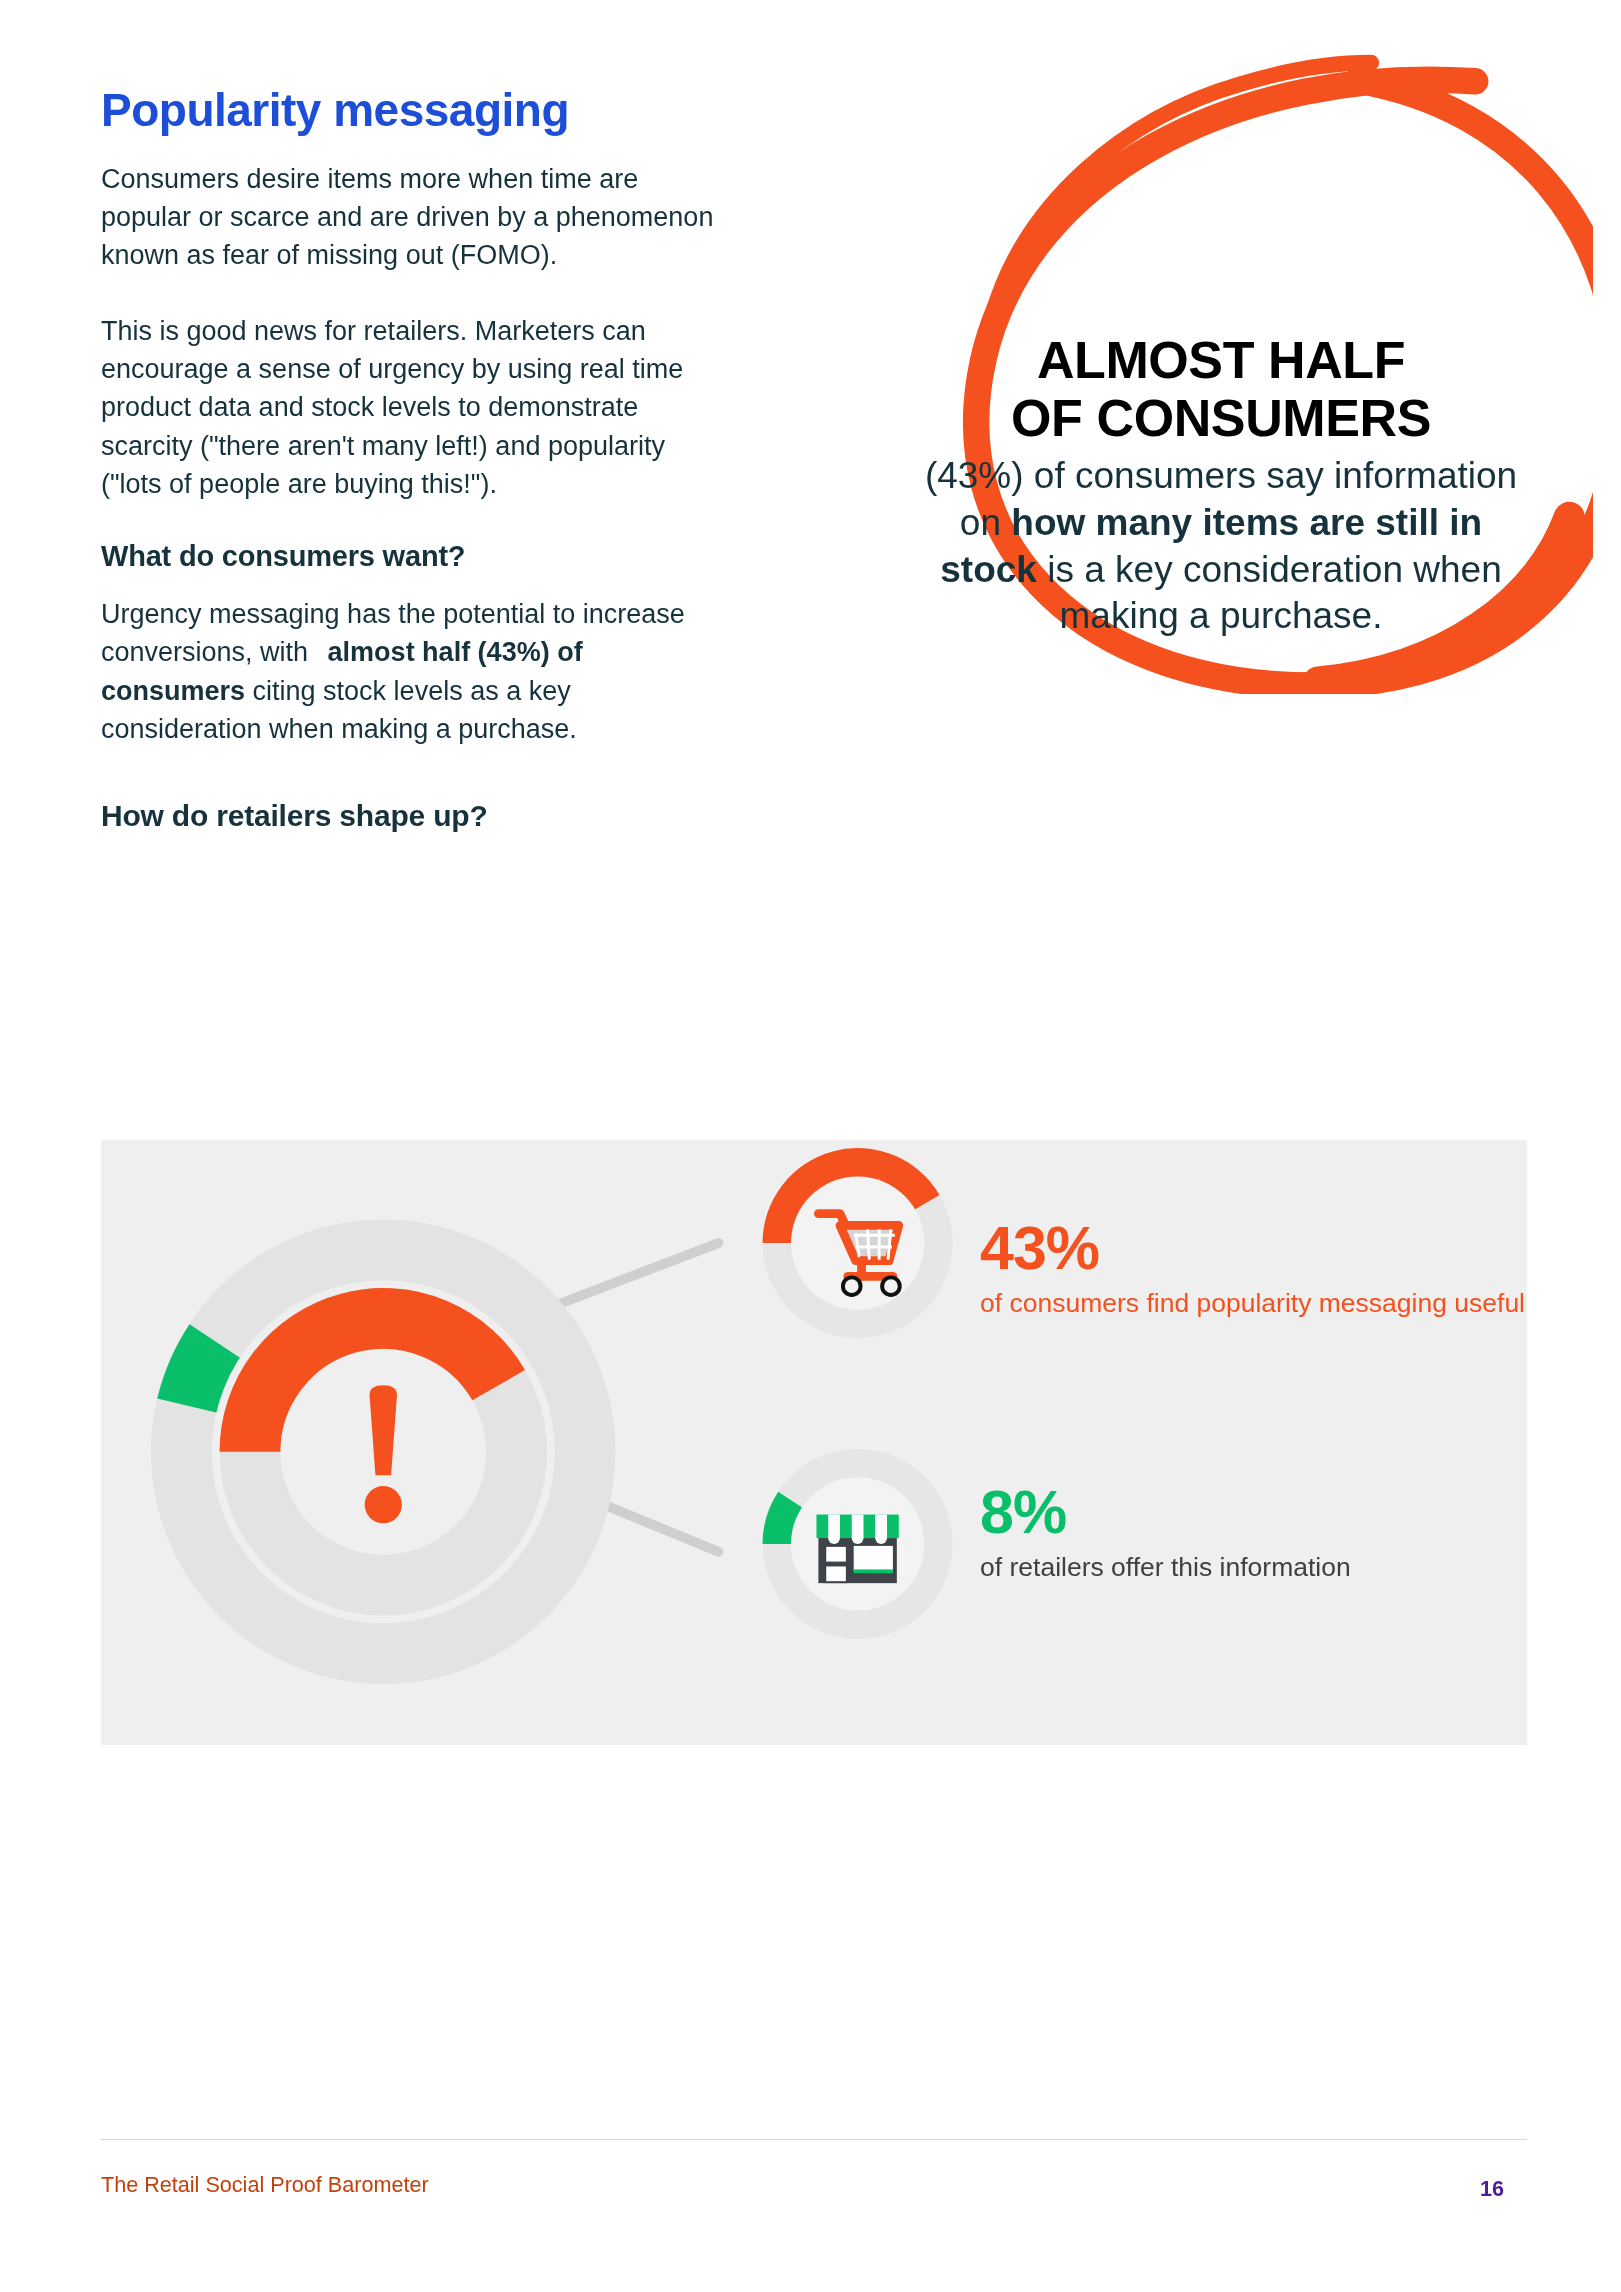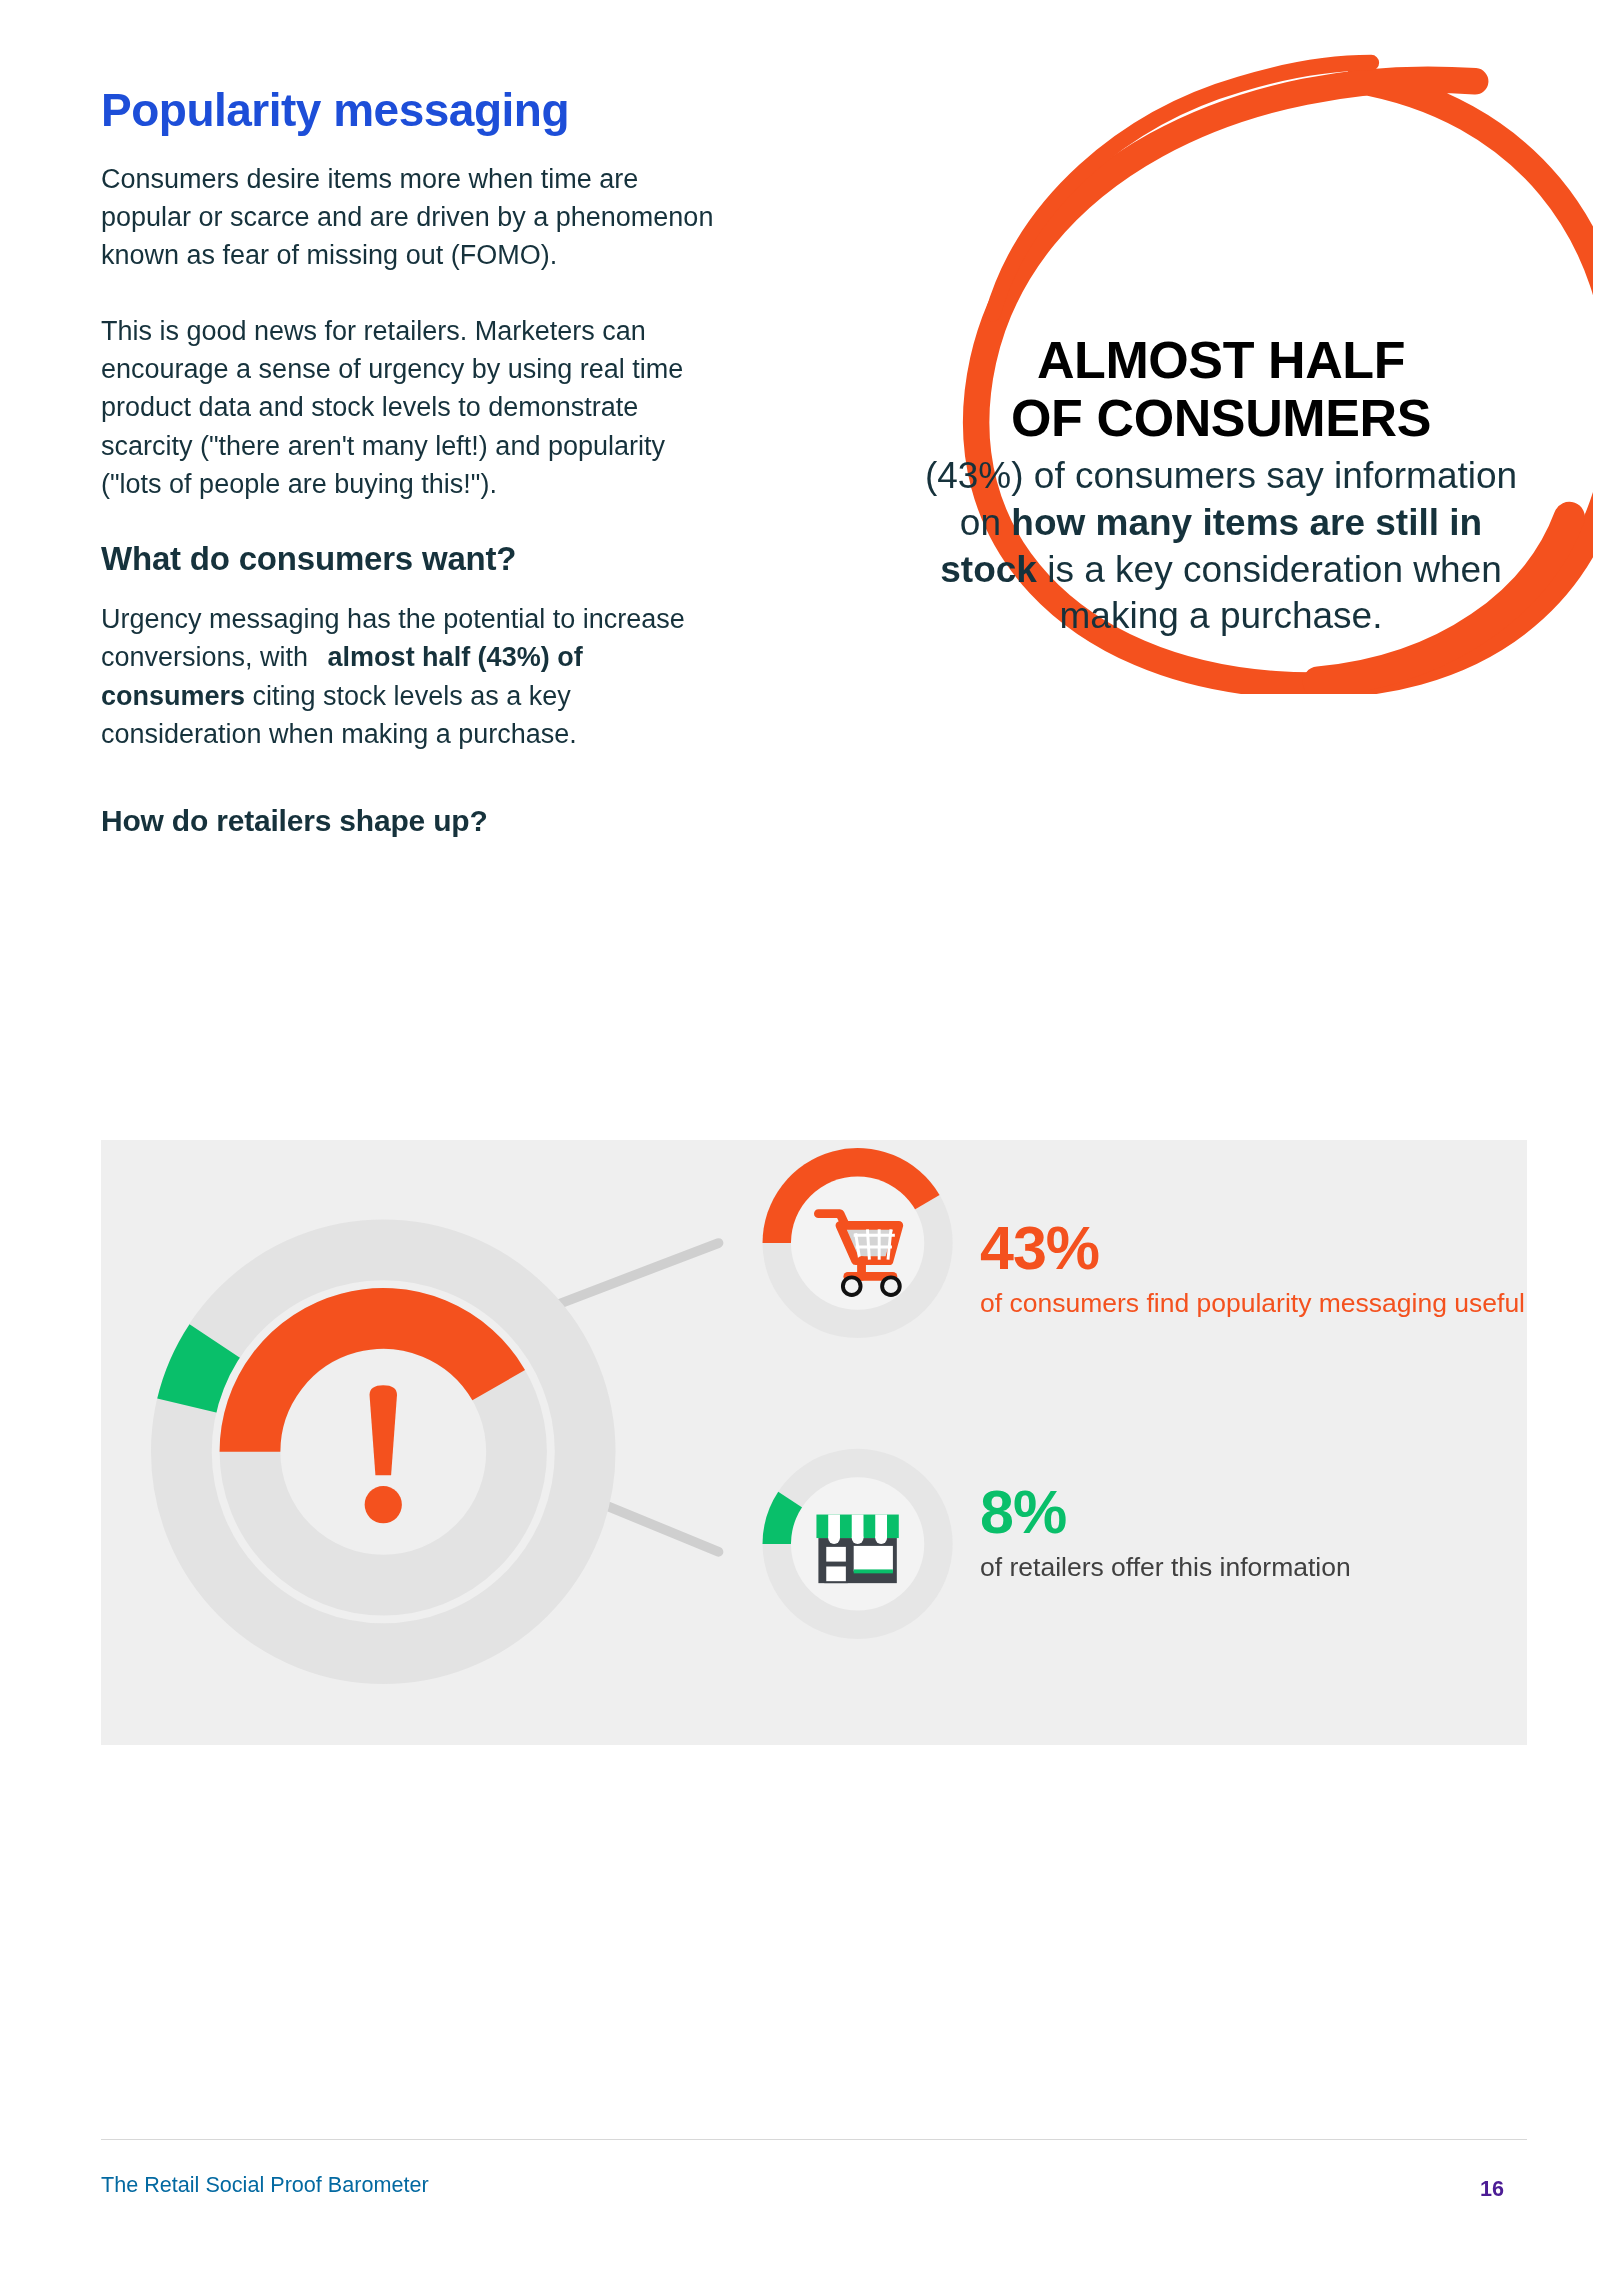--- a/index.html
+++ b/index.html
@@ -42,21 +42,21 @@
   .body-para {
     font-size: 27px;
     line-height: 1.42;
     color: #16323C;
     margin: 0 0 37px 0;
     font-weight: 400;
   }
   .body-para.tight { margin-bottom: 29px; }
 
   .sub-head {
-    font-size: 33px;
+    font-size: 29px;
     font-weight: 700;
     color: #16323C;
     margin: 5.9px 0 21.6px 0;
     letter-spacing: -0.2px;
   }
 
   .sub-head.shape-up {
     margin: 51px 0 0 0;
     font-size: 30px;
   }
@@ -141,21 +141,21 @@
     top: 2139px;
     width: 1426px;
     height: 1px;
     background: #D8D8D8;
   }
   .footer-left {
     position: absolute;
     left: 101px;
     top: 2172px;
     font-size: 21.6px;
-    color: #0369a1;
+    color: #c2410c;
     font-weight: 400;
   }
   .footer-page {
     position: absolute;
     left: 1480px;
     top: 2176px;
     width: 47px;
     text-align: left;
     font-size: 21.6px;
     color: #4c1d95;

